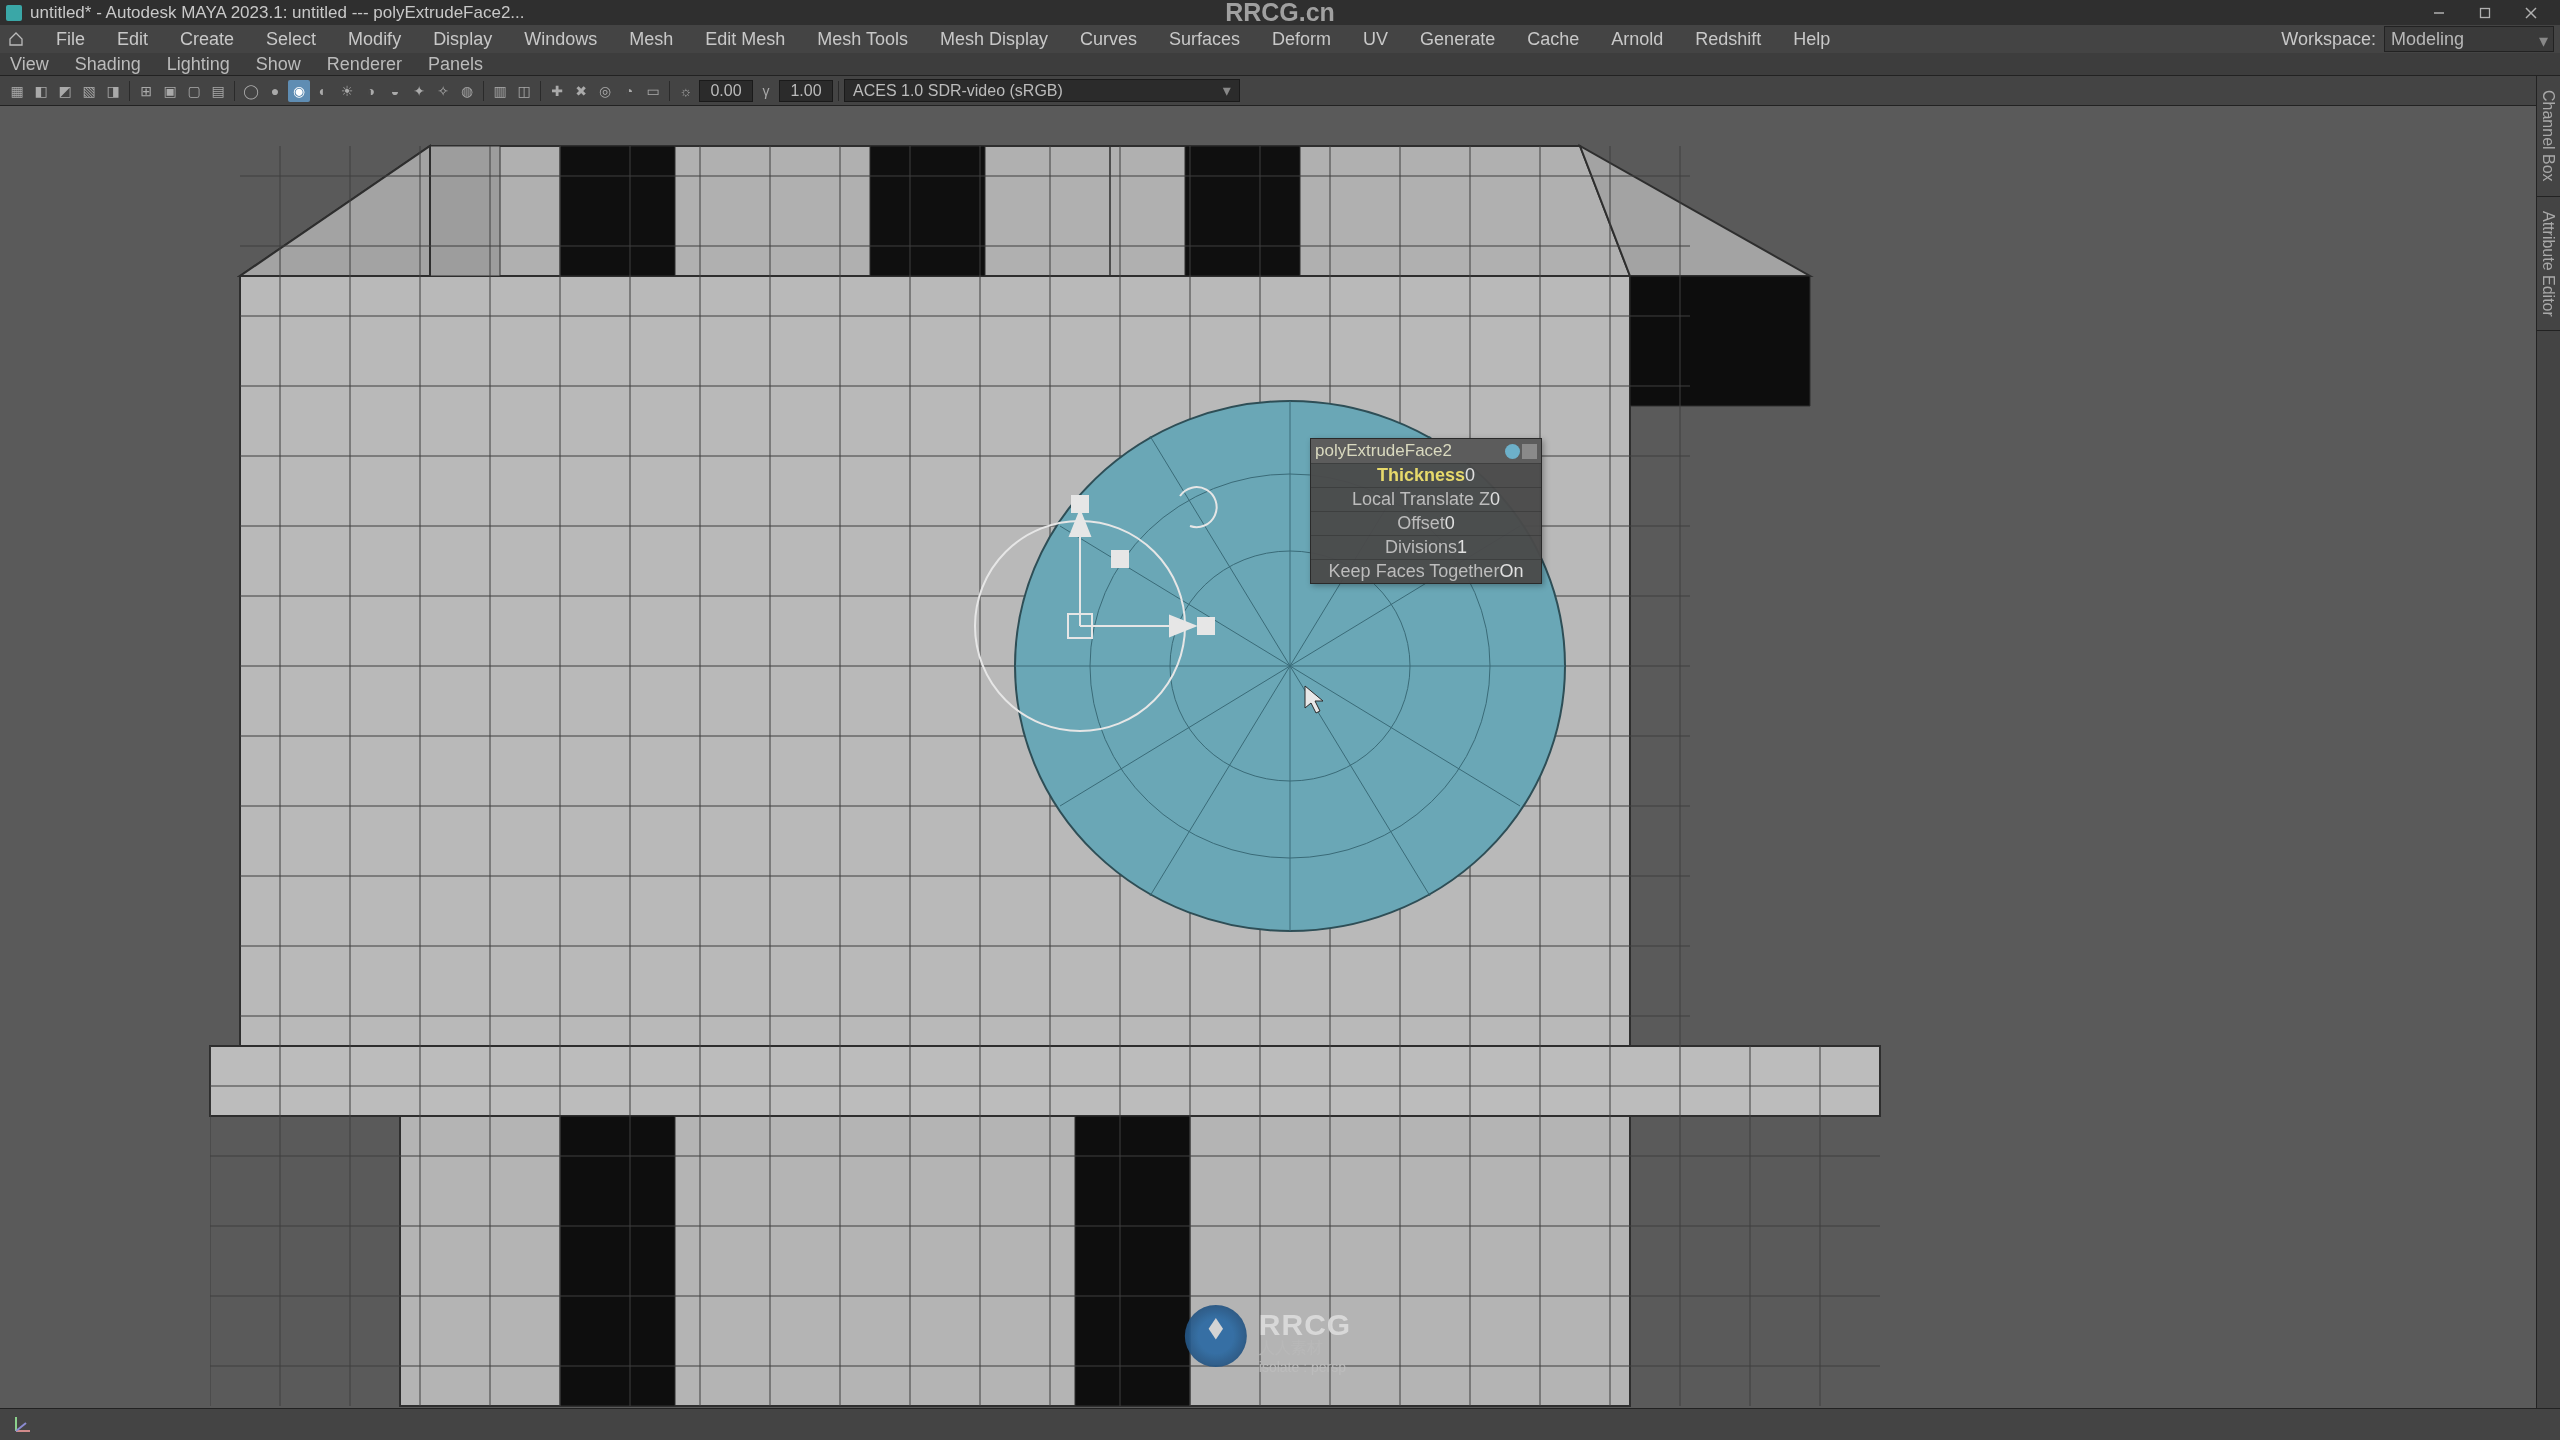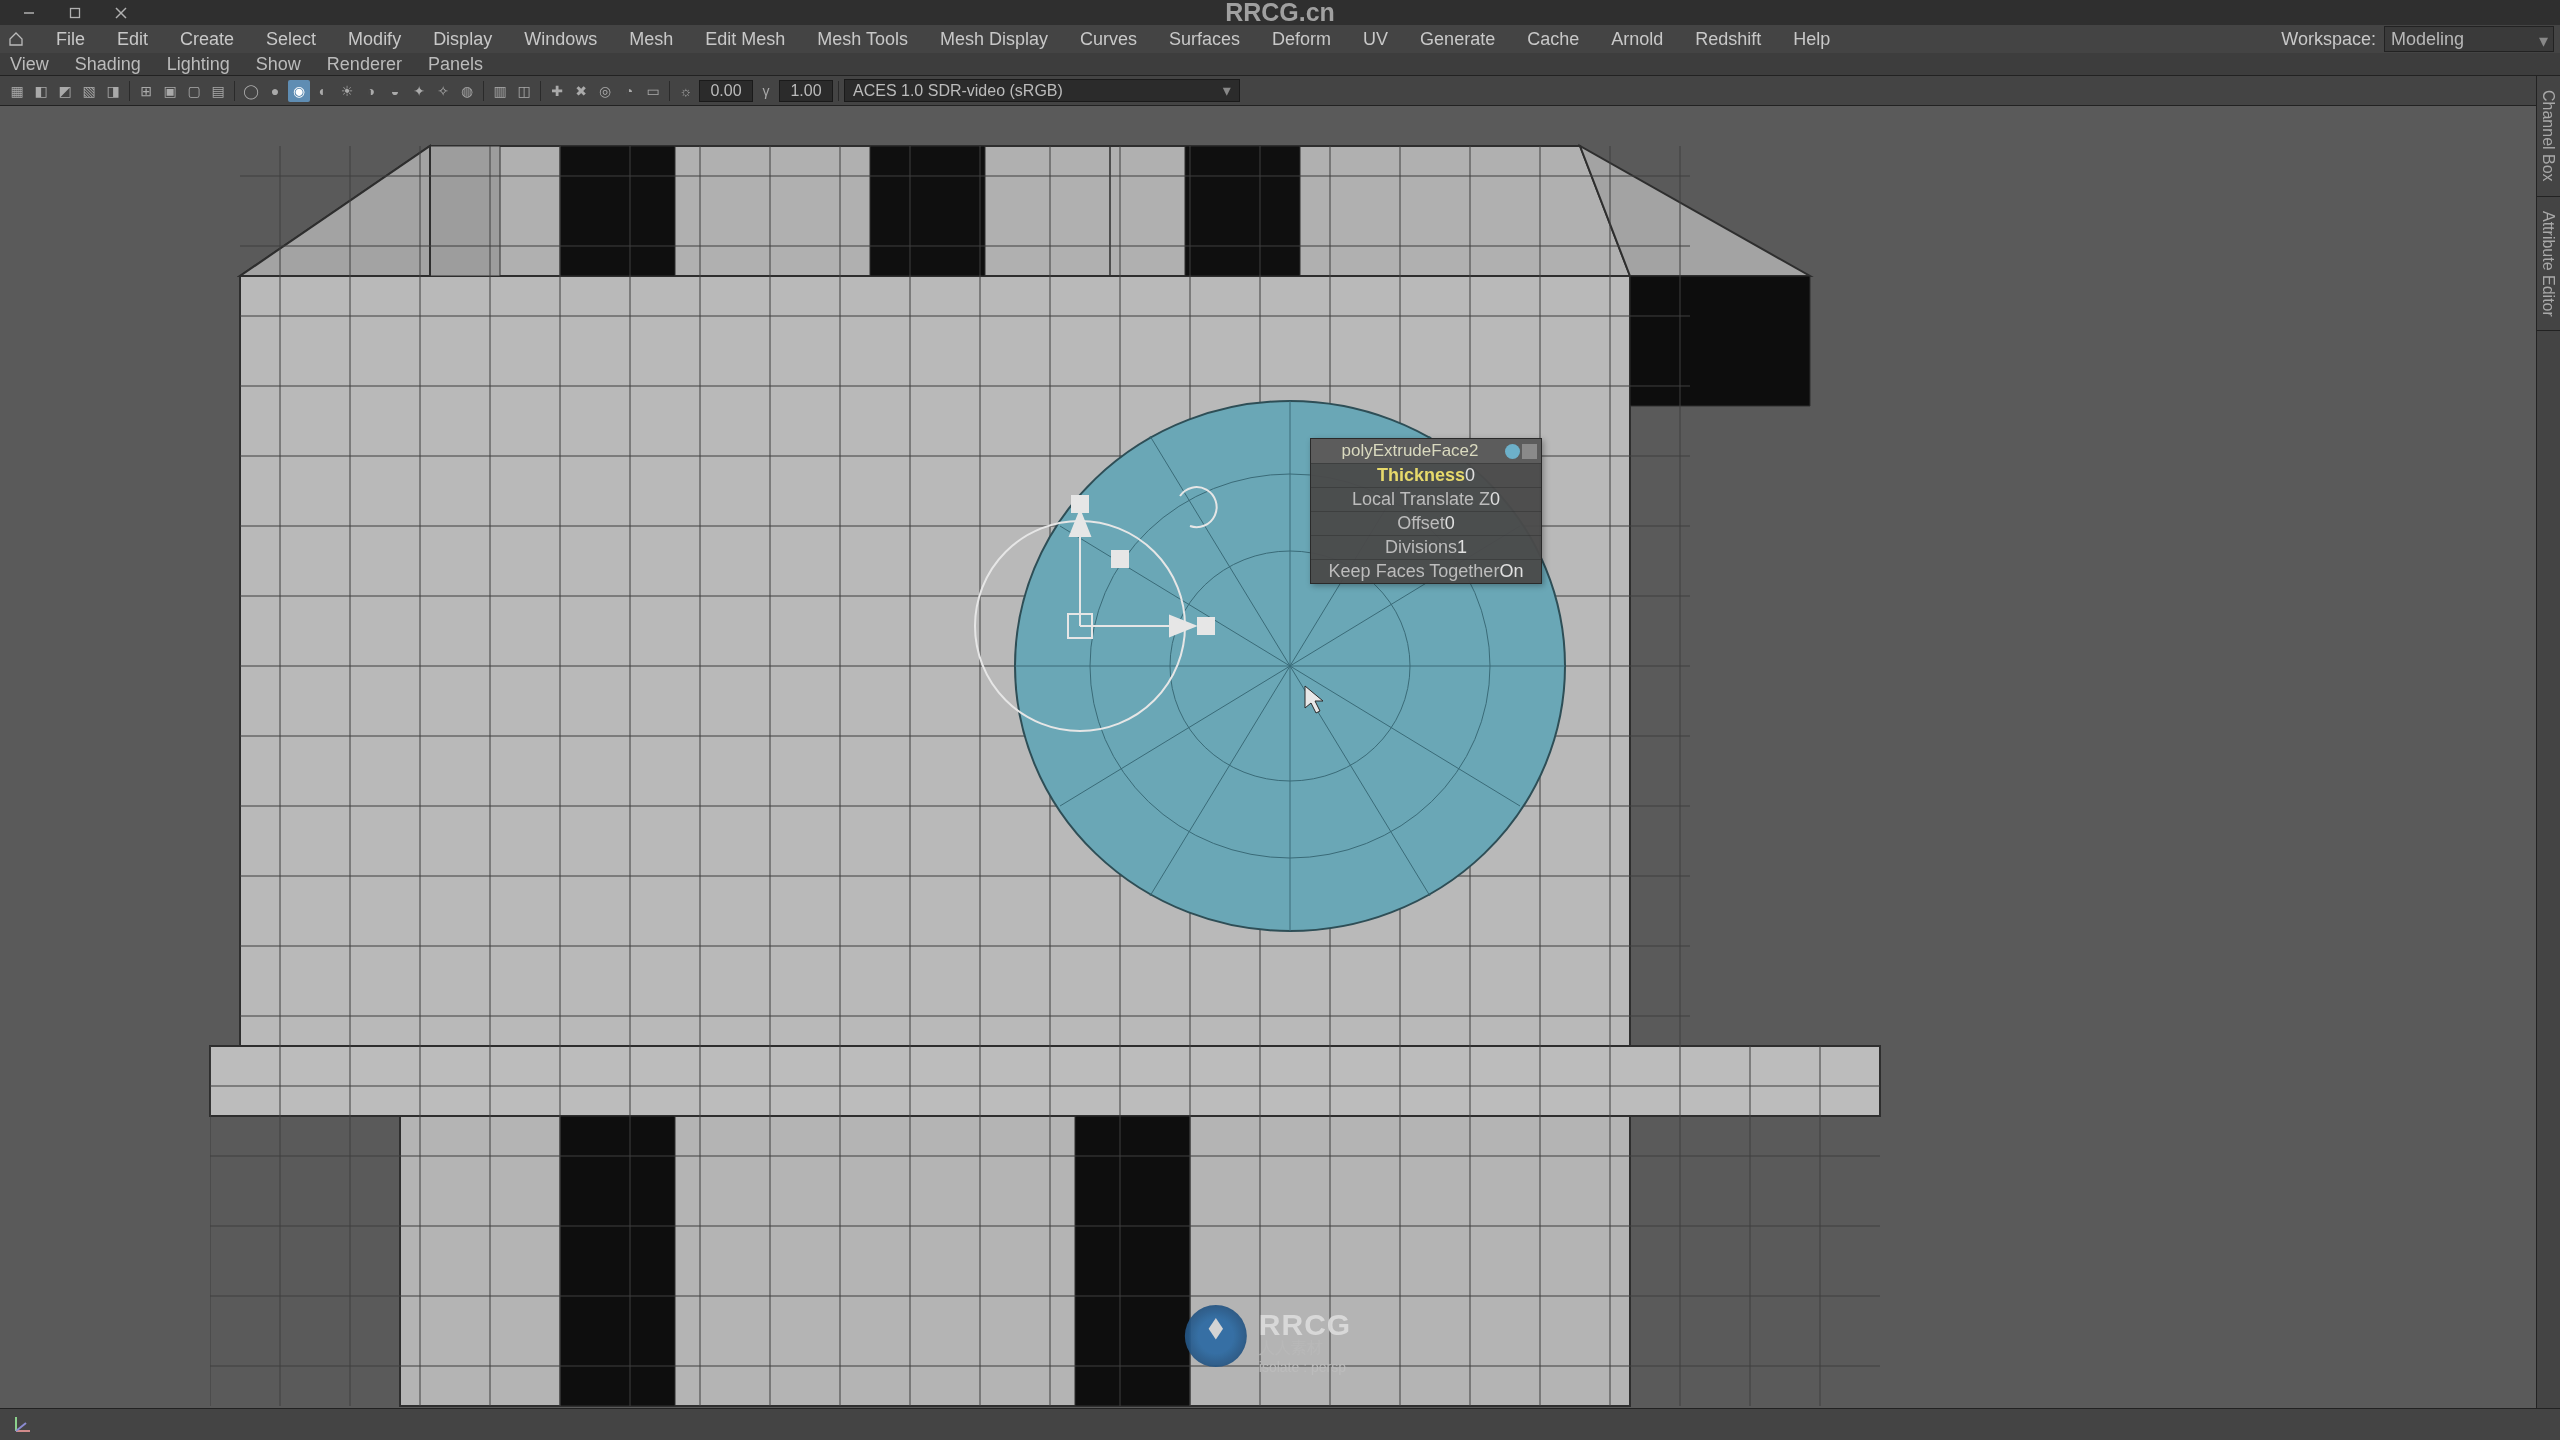--- a/index.html
+++ b/index.html
@@ -158,21 +158,21 @@
   font-size: 18px;
   box-shadow: 2px 2px 6px rgba(0,0,0,.3);
 }
 .popup .hdr {
   display: flex;
   align-items: center;
   justify-content: space-between;
   background: #5c5c5c;
   padding: 2px 4px;
 }
-.popup .hdr .ttl { color: #d9d9bf; font-size: 17px; text-align: center; flex: 1; }
+.popup .hdr .ttl { color: #d9d9bf; font-size: 17px; text-align: left; flex: 1; }
 .popup .hdr .icons { display: flex; gap: 2px; }
 .popup .hdr .dot { width: 15px; height: 15px; border-radius: 50%; background: #6db0c9; display: inline-block; }
 .popup .hdr .sq { width: 15px; height: 15px; background: #8a8a8a; display: inline-block; }
 .popup .row {
   display: flex;
   justify-content: center;
   padding: 1px 6px;
   border-top: 1px solid rgba(0,0,0,.18);
 }
 .popup .row.hi .lbl { color: #e7d96b; font-weight: 600; }
@@ -209,20 +209,24 @@
 .watermark .txt { display: flex; flex-direction: column; line-height: 1; margin-top: 12px; }
 .watermark .txt .big { color: #dcdcdc; font-size: 30px; font-weight: 700; letter-spacing: 1px; }
 .watermark .txt .sub { color: #b9b9b9; font-size: 16px; }
 .watermark .iso { font-size: 14px; color: #bdbdbd; margin-top: 4px; }
 
 </style>
 </head>
 <body>
 
 <div class="titlebar">
+  <div class="title-left">
+    <span class="app-icon"></span>
+    <span>untitled* - Autodesk MAYA 2023.1: untitled --- polyExtrudeFace2...</span>
+  </div>
   <div class="title-center">RRCG.cn</div>
   <div class="win-controls">
     <div class="win-btn">
       <svg width="12" height="12" viewBox="0 0 12 12">
           <line x1="1" y1="6" x2="11" y2="6" stroke="#b0b0b0" stroke-width="1.5"></line>
         </svg>
     </div>
     <div class="win-btn">
       <svg width="12" height="12" viewBox="0 0 12 12">
           <rect x="1.5" y="1.5" width="9" height="9" fill="none" stroke="#b0b0b0" stroke-width="1.3"></rect>

